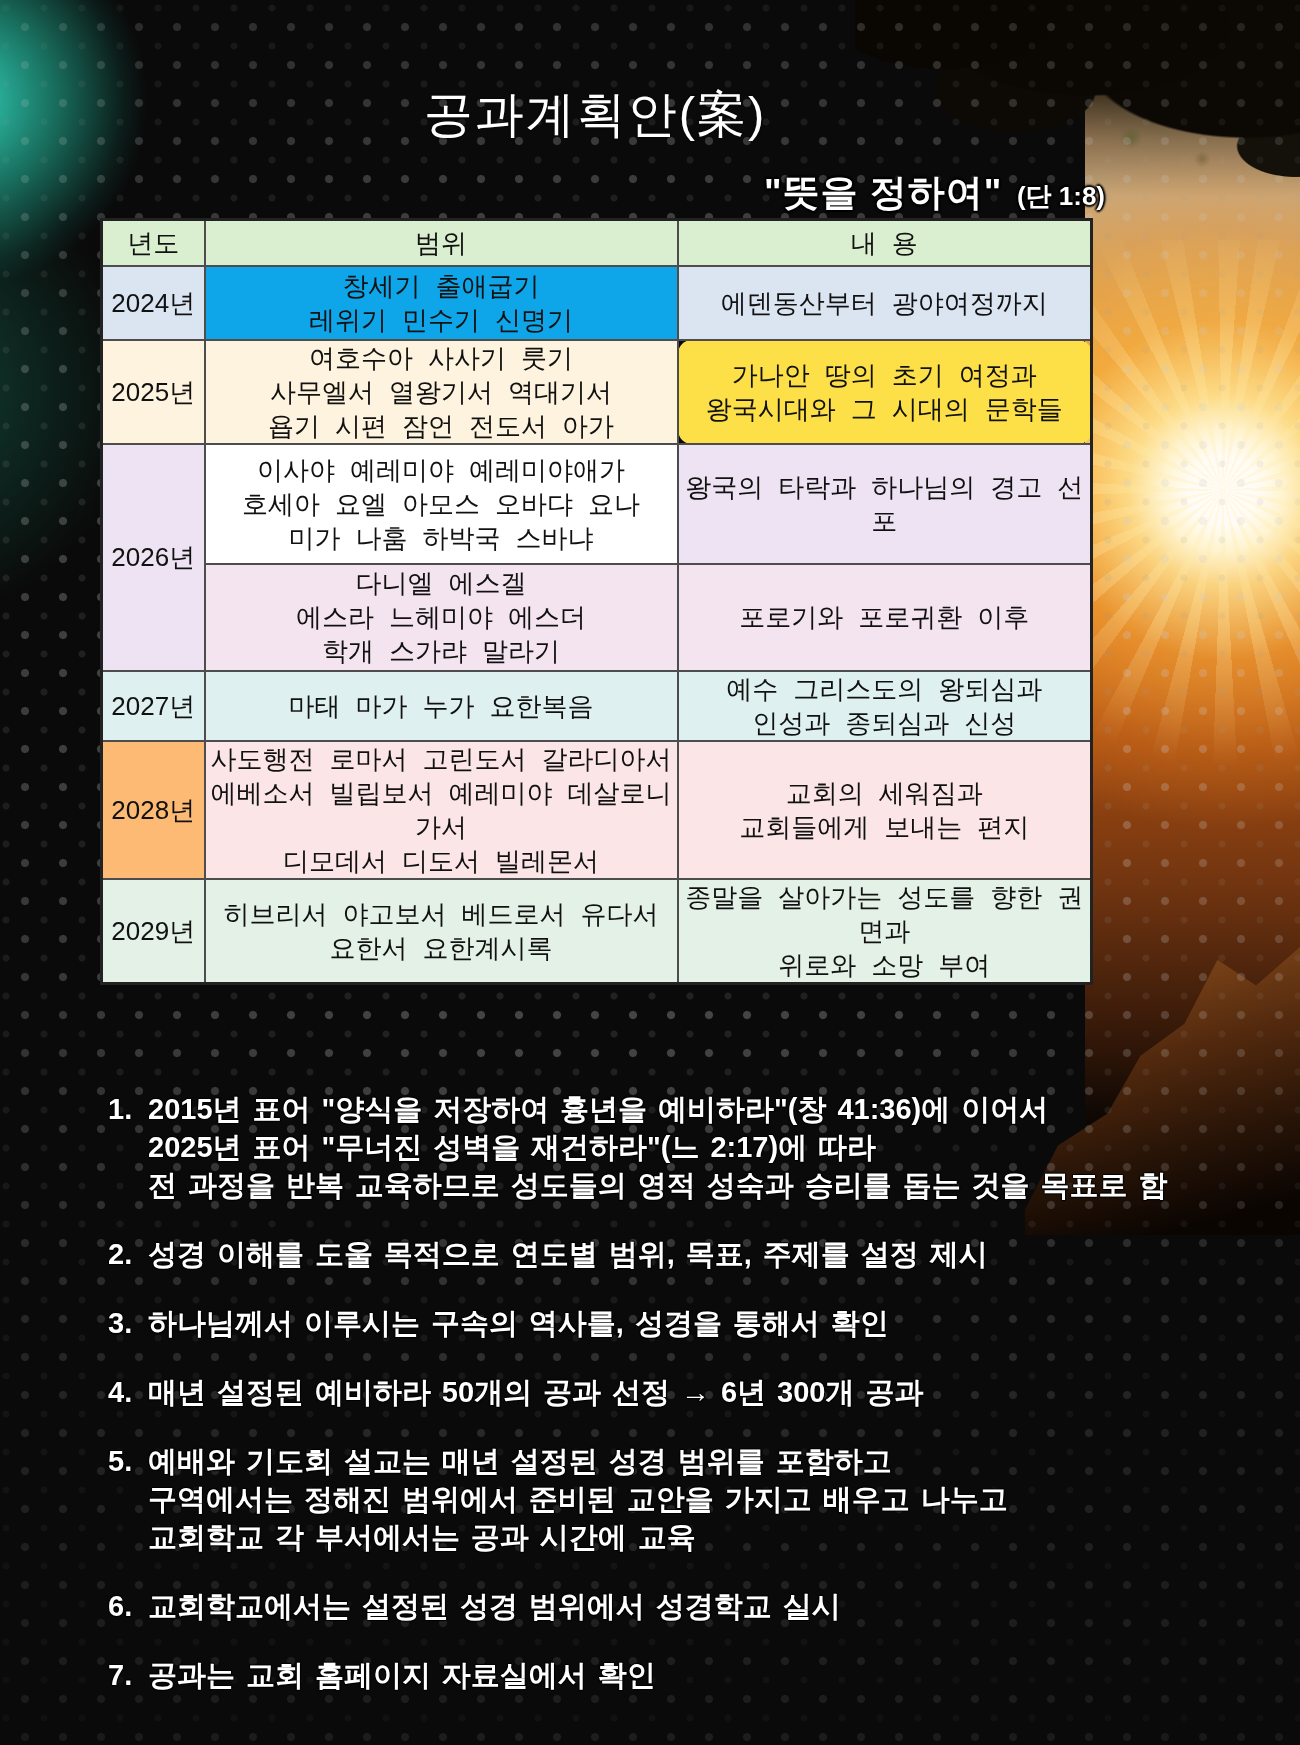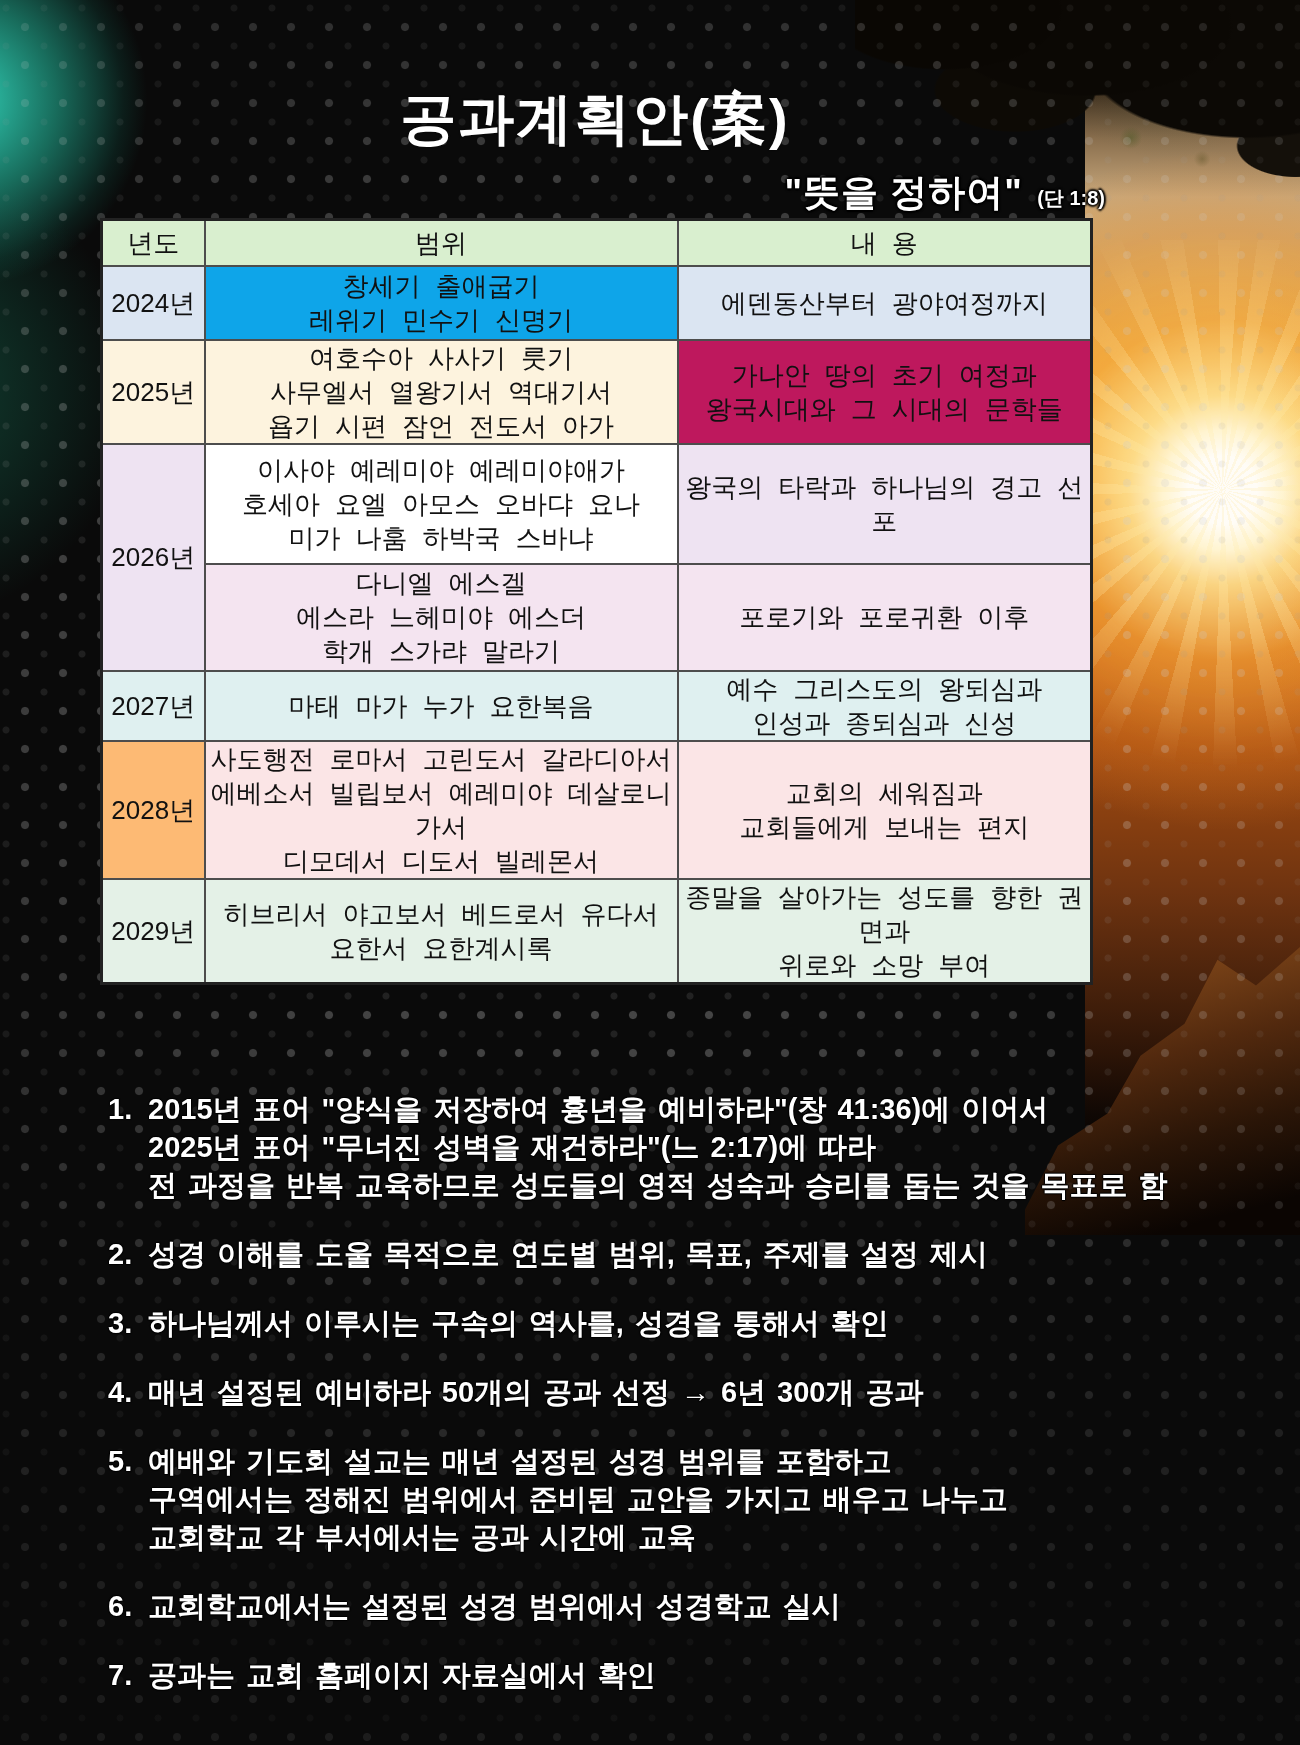--- a/index.html
+++ b/index.html
@@ -65,30 +65,30 @@
     background-size:38px 38px, 38px 38px;
     background-position:6px 8px, 25px 27px;
     -webkit-mask:radial-gradient(ellipse 1400px 1200px at 45% 38%, #000 30%, rgba(0,0,0,0.45) 70%, rgba(0,0,0,0.25) 100%);
             mask:radial-gradient(ellipse 1400px 1200px at 45% 38%, #000 30%, rgba(0,0,0,0.45) 70%, rgba(0,0,0,0.25) 100%);
   }
 
   
   .page-title {
     position:absolute; left:100px; top:82px; width:990px;
     text-align:center; color:#fff;
-    font-size:56px; font-weight:700; letter-spacing:2px;
+    font-size:49px; font-weight:400; letter-spacing:2px;
     text-shadow:0 0 2px rgba(0,0,0,0.8);
   }
   .subtitle {
     position:absolute; left:100px; top:168px; width:1005px;
     text-align:right; color:#fff; white-space:nowrap;
     text-shadow:-2px 0 2px #000, 2px 0 2px #000, 0 -2px 2px #000, 0 2px 2px #000;
   }
   .subtitle .quote { font-size:37px; font-weight:900; letter-spacing:1px; }
-  .subtitle .ref   { font-size:20px; font-weight:700; margin-left:10px; }
+  .subtitle .ref   { font-size:26px; font-weight:700; margin-left:10px; }
 
   table.plan {
     position:absolute; left:100px; top:218px; width:990px;
     border-collapse:collapse; table-layout:fixed;
     border:3px solid #222;
   }
   table.plan col.c-year  { width:103px; }
   table.plan col.c-scope { width:473px; }
   table.plan col.c-cont  { width:414px; }
   table.plan th, table.plan td {
@@ -159,21 +159,21 @@
             <div>에덴동산부터 광야여정까지</div>
           </td>
         </tr>
         <tr>
           <td style="background: rgb(253, 243, 222);">2025년</td>
           <td style="background: rgb(253, 243, 222);">
             <div>여호수아 사사기 룻기</div>
             <div>사무엘서 열왕기서 역대기서</div>
             <div>욥기 시편 잠언 전도서 아가</div>
           </td>
-          <td style="background: #be185d;">
+          <td style="background: #fde047; border-radius: 14px;">
             <div>가나안 땅의 초기 여정과</div>
             <div>왕국시대와 그 시대의 문학들</div>
           </td>
         </tr>
         <tr>
           <td rowspan="2" style="background: rgb(238, 227, 242);">2026년</td>
           <td style="background: #ffffff;">
             <div>이사야 예레미야 예레미야애가</div>
             <div>호세아 요엘 아모스 오바댜 요나</div>
             <div>미가 나훔 하박국 스바냐</div>

